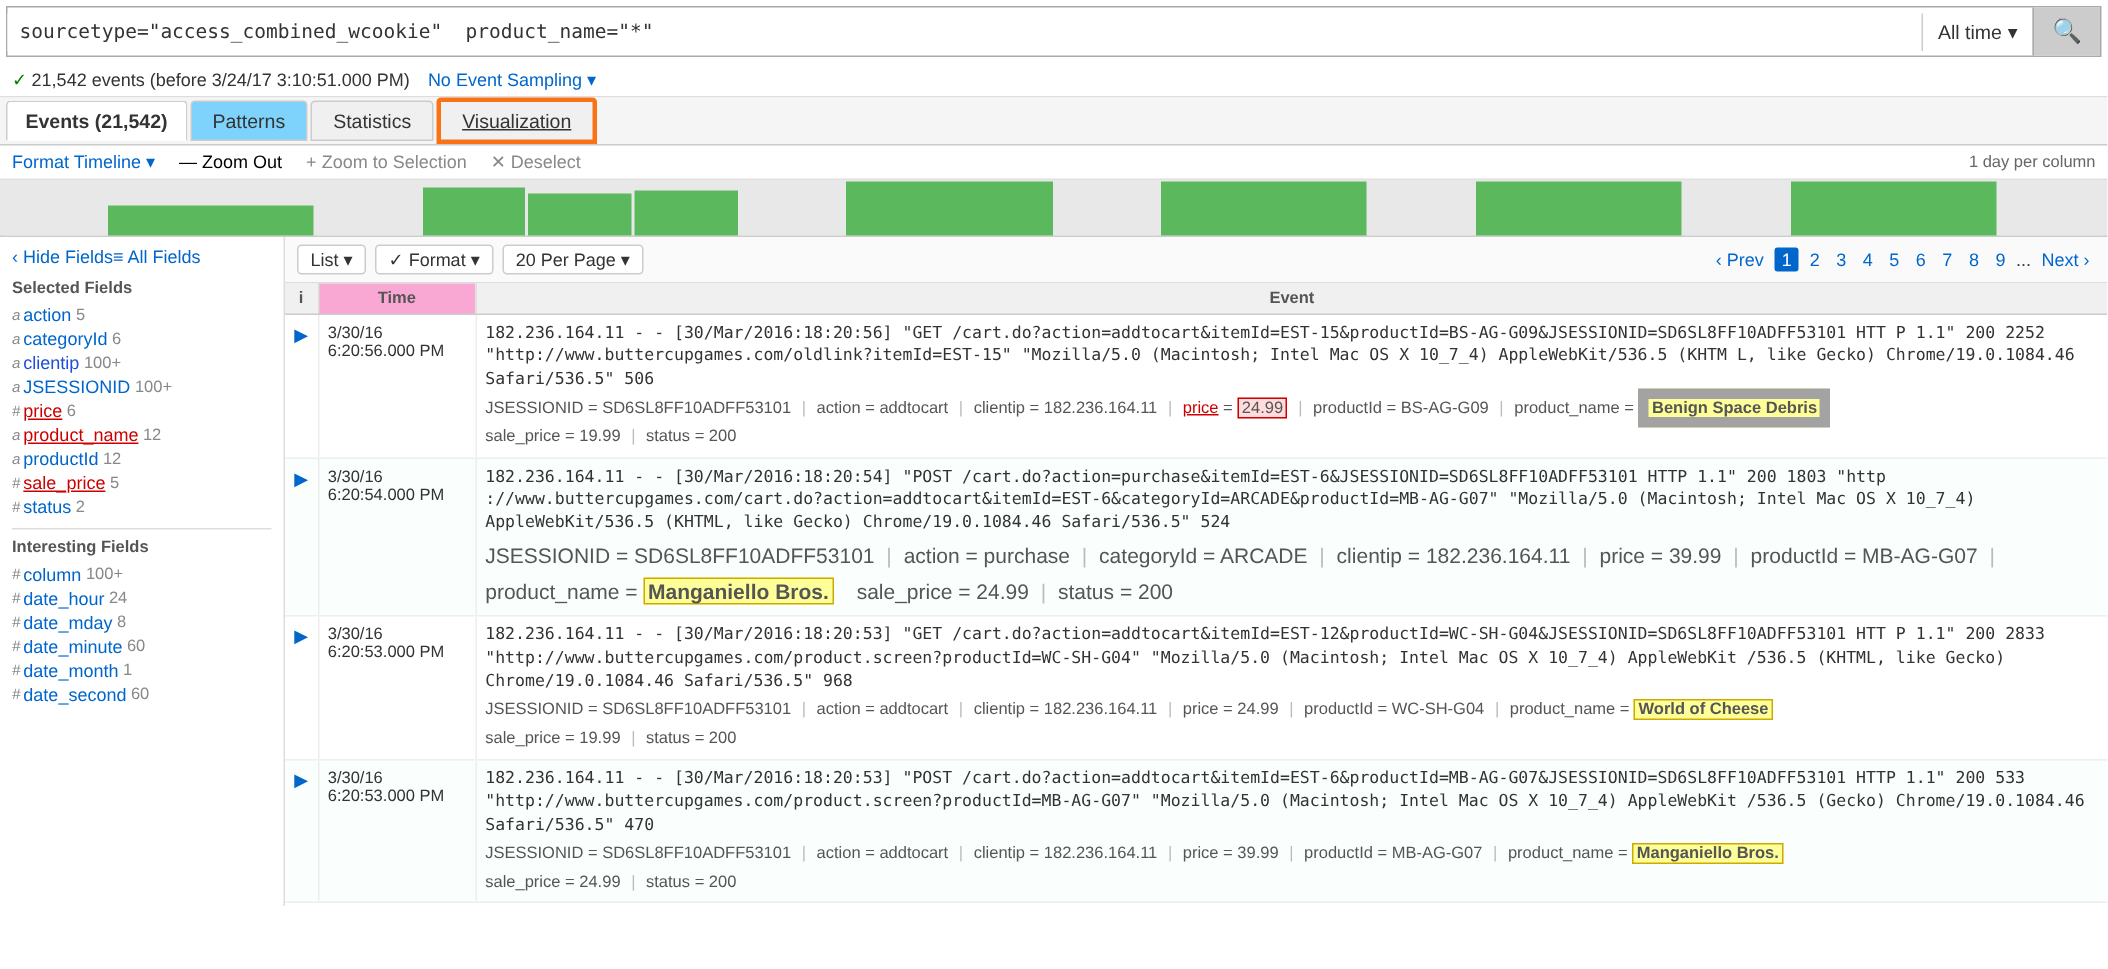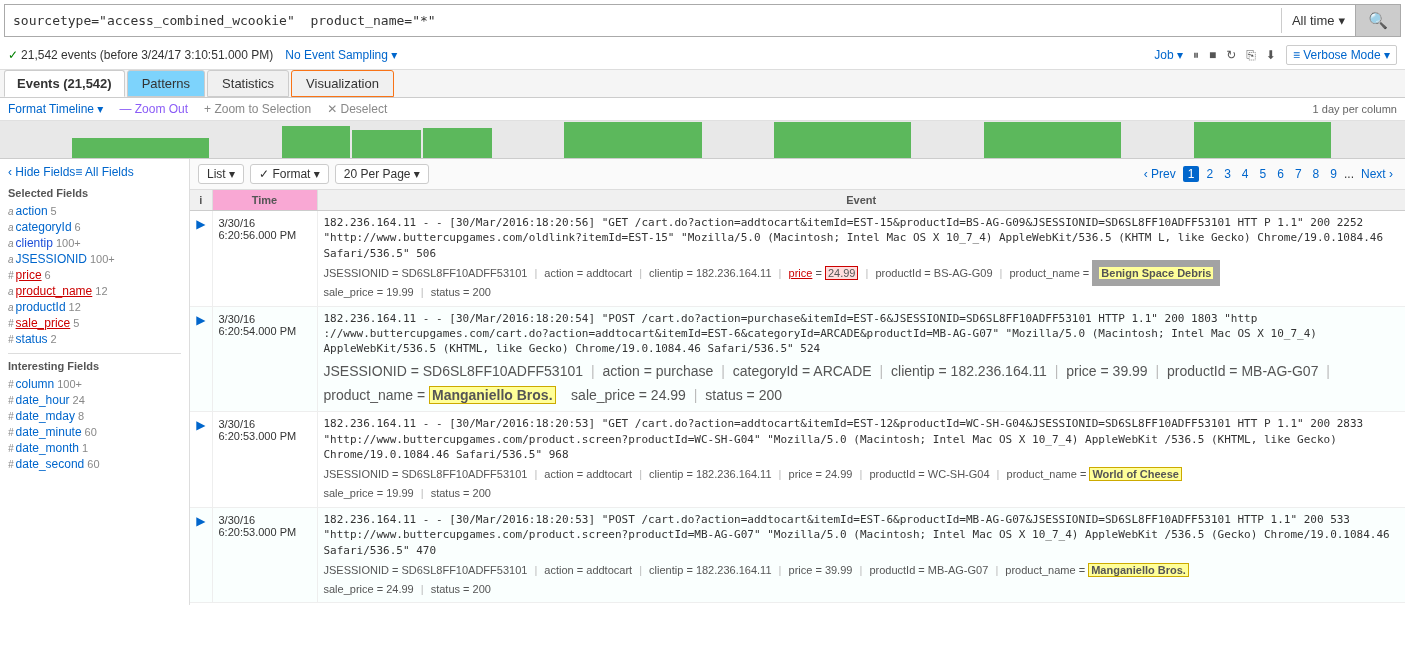--- a/index.html
+++ b/index.html
@@ -14,49 +14,40 @@
     <span>All time</span>
     <span style="margin-left:4px;">▾</span>
   </div>
   <button style="background:#ccc;border:none;padding:6px 12px;cursor:pointer;font-size:16px;border-left:1px solid #aaa;">🔍</button>
 </div>
 
 <div style="display:flex;align-items:center;padding:4px 8px;font-size:12px;border-bottom:1px solid #ddd;">
   <span style="color:green;margin-right:3px;">✓</span>
   <span style="color:#333;">21,542 events (before 3/24/17 3:10:51.000 PM)</span>
   <span style="color:#0066cc;margin-left:12px;cursor:pointer;">No Event Sampling ▾</span>
-  <div style="margin-left:auto;display:flex;align-items:center;gap:10px;">
-    <span style="color:#0066cc;cursor:pointer;font-size:12px;">Job ▾</span>
-    <span style="cursor:pointer;color:#555;">⏸</span>
-    <span style="cursor:pointer;color:#555;">■</span>
-    <span style="cursor:pointer;color:#555;">↻</span>
-    <span style="cursor:pointer;color:#555;">⎘</span>
-    <span style="cursor:pointer;color:#555;">⬇</span>
-    <span style="color:#0066cc;cursor:pointer;font-size:12px;border:1px solid #ccc;padding:2px 6px;border-radius:2px;">≡ Verbose Mode ▾</span>
-  </div>
 </div>
 
 <div style="display:flex;align-items:center;border-bottom:1px solid #ccc;padding:0 4px;background:#f5f5f5;">
   <div style="padding:5px 12px;cursor:pointer;font-size:13px;background:#fff;border:1px solid #ccc;border-bottom:1px solid #fff;margin-right:2px;border-radius:3px 3px 0 0;font-weight:bold;">
     <span>Events (21,542)</span>
   </div>
   <div style="padding:5px 14px;cursor:pointer;font-size:13px;background:#7dd3fc;border:1px solid #ccc;margin-right:2px;border-radius:3px 3px 0 0;">
     <span>Patterns</span>
   </div>
   <div style="padding:5px 14px;cursor:pointer;font-size:13px;background:#f0f0f0;border:1px solid #ccc;margin-right:2px;border-radius:3px 3px 0 0;">
     <span>Statistics</span>
   </div>
-  <div style="padding:5px 14px;cursor:pointer;font-size:13px;background:#f0f0f0;border:1px solid #f97316;margin-right:2px;border-radius:3px 3px 0 0;">
+  <div style="padding:5px 14px;cursor:pointer;font-size:13px;background:#f0f0f0;border:3px solid #f97316;margin-right:2px;border-radius:3px 3px 0 0;text-decoration:underline;">
     <span>Visualization</span>
   </div>
 </div>
 
 <div style="display:flex;align-items:center;padding:4px 8px;font-size:12px;border-bottom:1px solid #e0e0e0;gap:16px;">
   <span style="color:#0066cc;cursor:pointer;">Format Timeline ▾</span>
-  <span style="color:#8b5cf6;cursor:pointer;">— Zoom Out</span>
+  <span style="color:#000000;cursor:pointer;">— Zoom Out</span>
   <span style="color:#888;cursor:pointer;">+ Zoom to Selection</span>
   <span style="color:#888;cursor:pointer;">✕ Deselect</span>
   <span style="margin-left:auto;color:#666;font-size:11px;">1 day per column</span>
 </div>
 
 <div style="height:38px;background:#e8e8e8;display:flex;align-items:flex-end;padding:0 2px;border-bottom:1px solid #ccc;">
   <div style="flex:1;height:6px;background:#e8e8e8;"></div>
   <div style="flex:2;height:20px;background:#5cb85c;margin:0 1px;"></div>
   <div style="flex:1;height:12px;background:#e8e8e8;margin:0 1px;"></div>
   <div style="flex:1;height:32px;background:#5cb85c;margin:0 1px;"></div>

